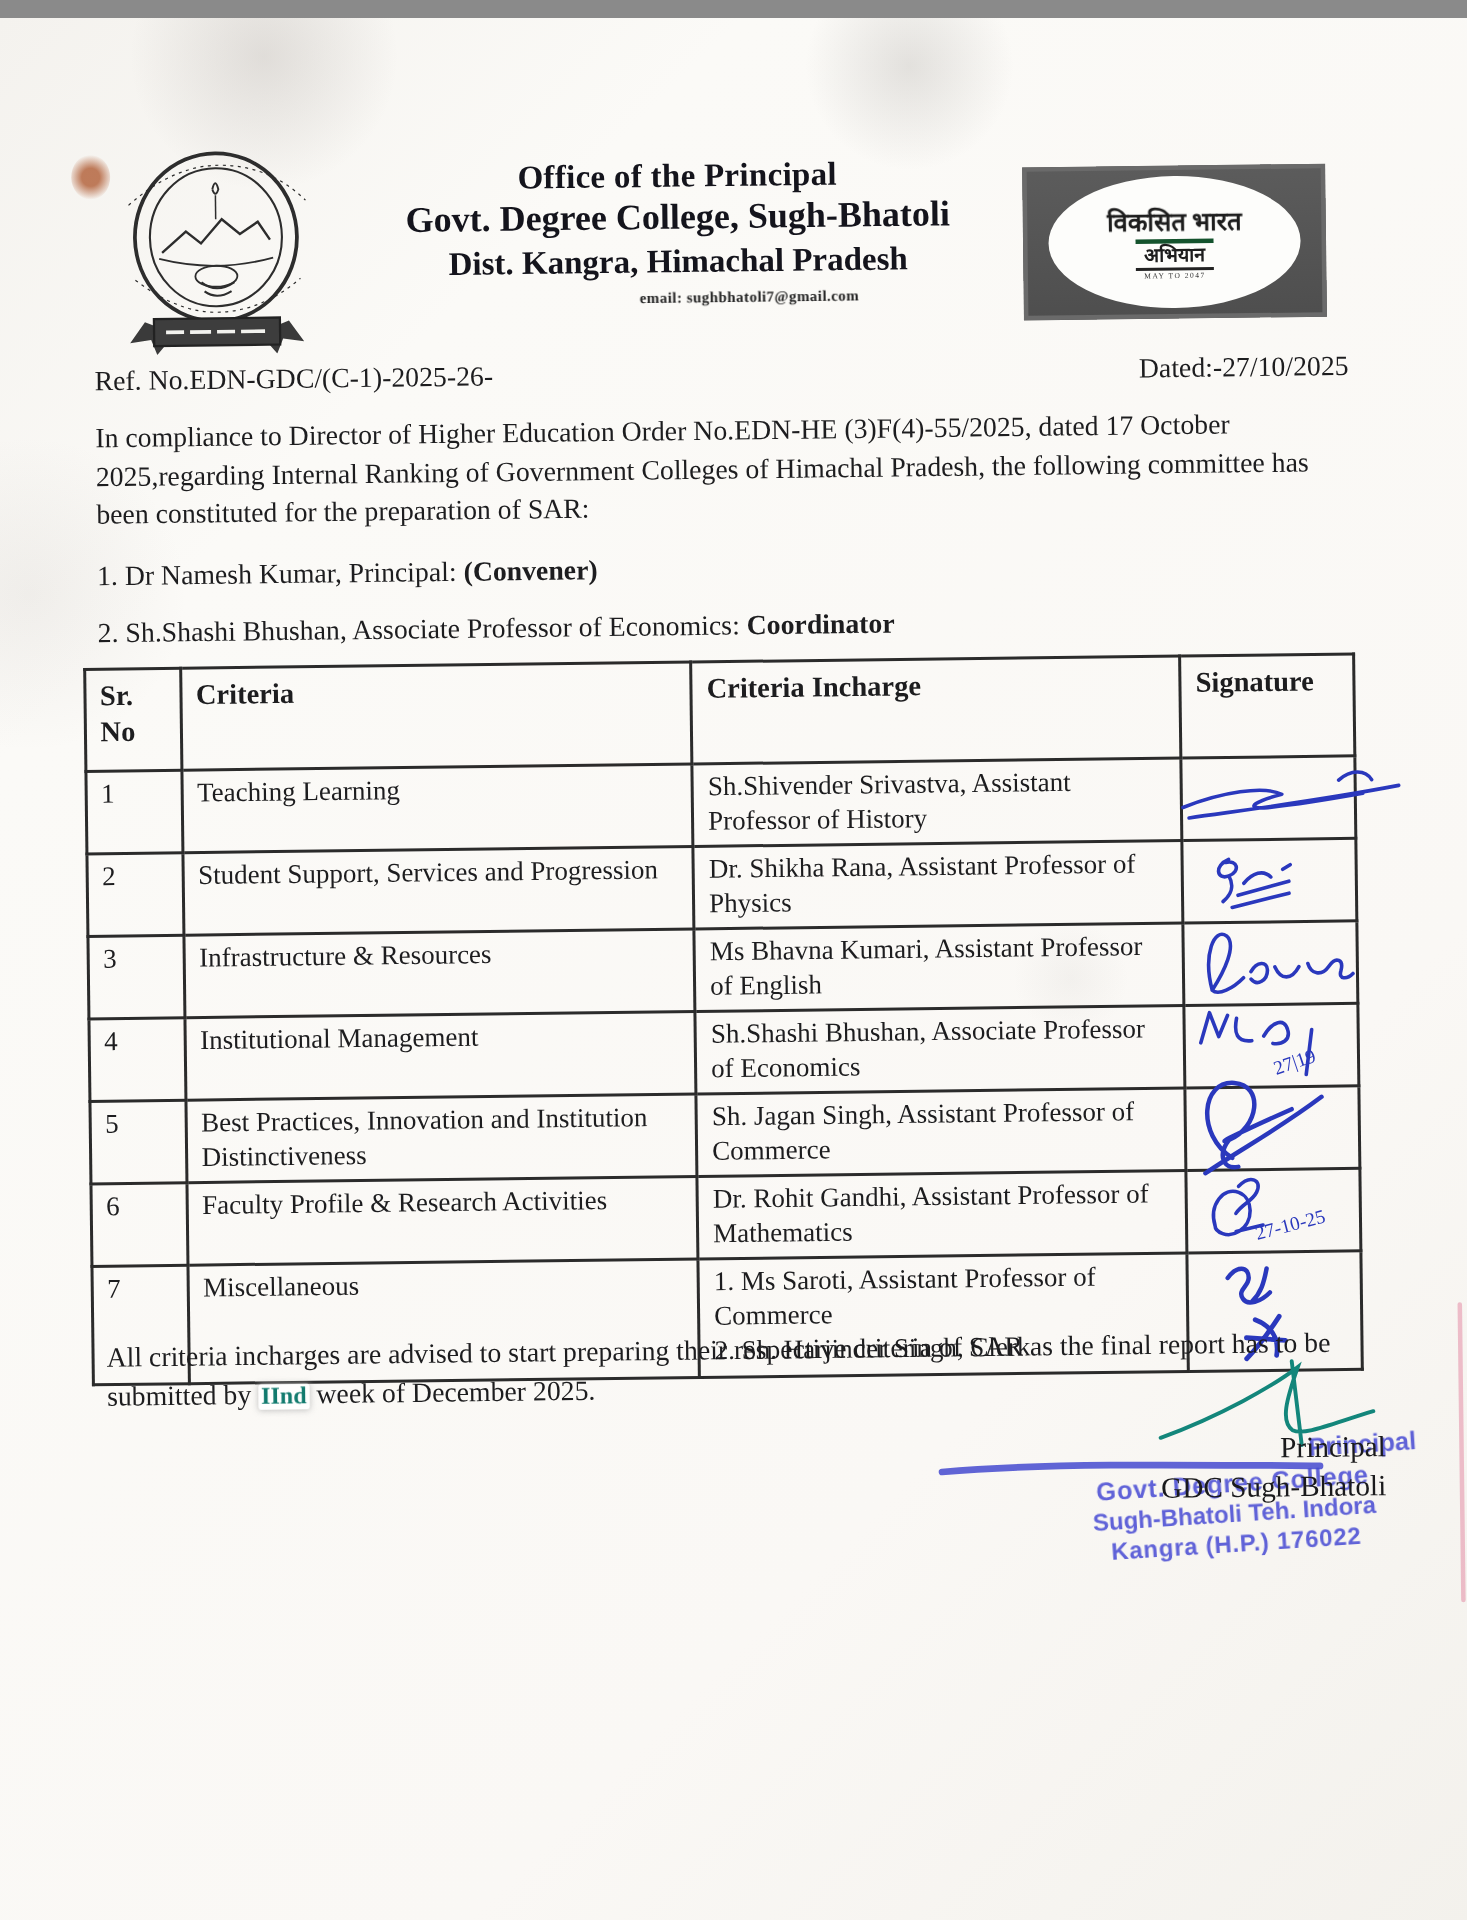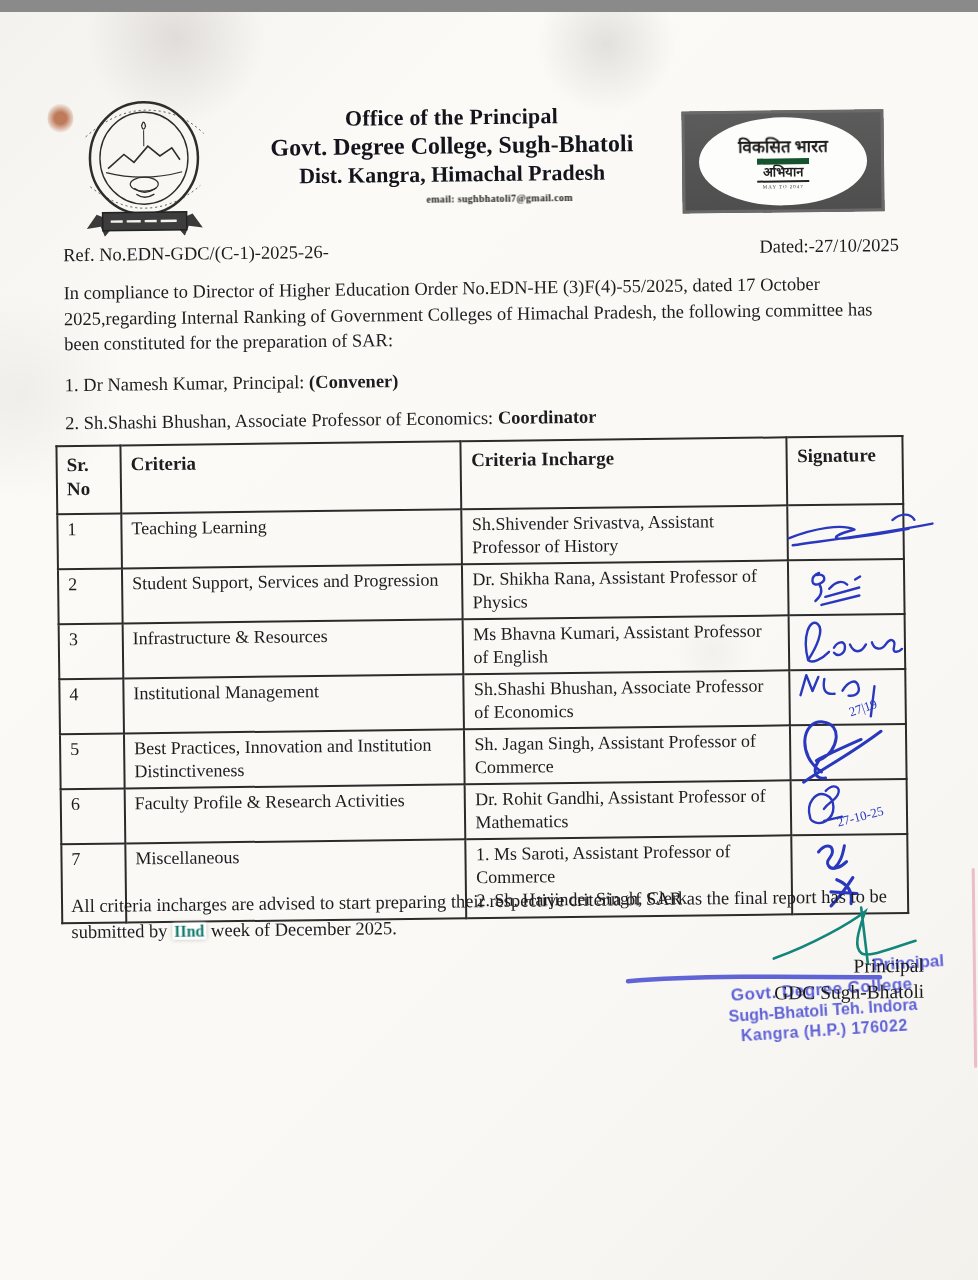--- a/index.html
+++ b/index.html
@@ -19,21 +19,21 @@
   
   .emblem{position:absolute;left:62px;top:80px;width:176px;height:140px;}
   .hdr{position:absolute;left:248px;top:92px;width:420px;text-align:center;font-weight:bold;color:#14141c;}
   .hdr .l1{font-size:22px;letter-spacing:.2px;}
   .hdr .l2{font-size:24px;margin-top:2px;}
   .hdr .l3{font-size:22px;margin-top:2px;}
   .email{position:absolute;left:432px;top:181px;font-size:10px;font-weight:bold;color:#222;letter-spacing:.3px;filter:blur(.3px);}
   .rlogo{position:absolute;left:688px;top:102px;width:202px;height:102px;background:linear-gradient(#5c5c5c,#4e4e4e);display:flex;align-items:center;justify-content:center;box-shadow:inset 0 0 0 3px #6a6a6a;}
   .rlogo .oval{width:168px;height:88px;background:#fdfdfb;border-radius:50%;display:flex;flex-direction:column;align-items:center;justify-content:center;}
   .rlogo .vb1{font-size:17px;font-weight:bold;color:#1d1d1d;font-family:"Liberation Serif",serif;filter:blur(.2px);}
-  .rlogo .vb2{font-size:13px;font-weight:bold;color:#1d1d1d;border-top:6px solid #14532d;border-bottom:2px solid #222;padding:0 6px;line-height:16px;margin-top:1px;}
+  .rlogo .vb2{font-size:13px;font-weight:bold;color:#1d1d1d;border-top:3px solid #14532d;border-bottom:2px solid #222;padding:0 6px;line-height:16px;margin-top:1px;}
   .rlogo .vb3{font-size:5px;color:#333;margin-top:2px;letter-spacing:1px;}
   
   .refrow{position:absolute;left:68px;top:228px;width:836px;display:flex;justify-content:space-between;align-items:flex-start;font-size:18.5px;}
   .dated{font-size:18.5px;}
   
   .para{position:absolute;left:68px;top:264px;width:826px;font-size:18.5px;line-height:1.38;}
   .member{position:absolute;left:68px;font-size:18.5px;}
   .m1{top:358px;} .m2{top:396px;}
   .member b{font-size:18.5px;}
   

